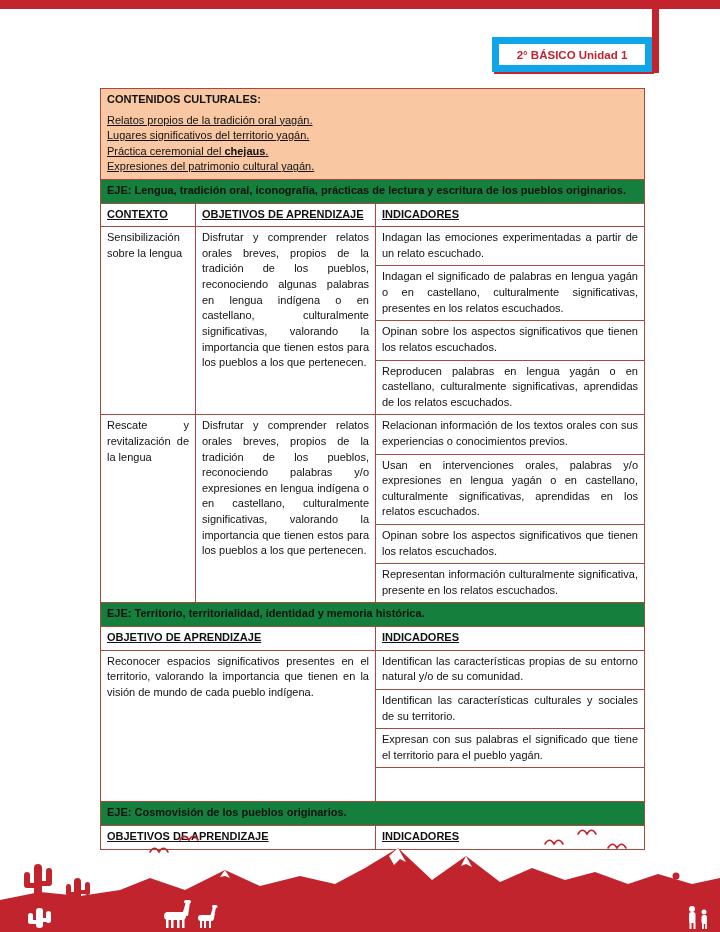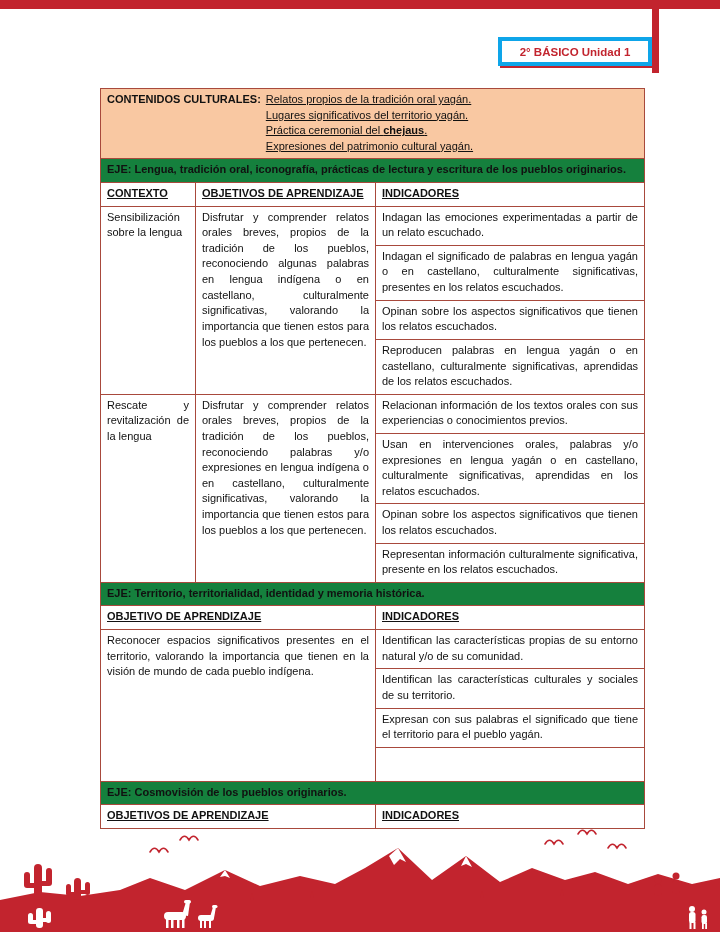--- a/index.html
+++ b/index.html
@@ -4,39 +4,39 @@
 <style>
   html,body { margin:0; padding:0; background:#ffffff; }
   .page {
     position:relative; width:720px; height:932px; background:#ffffff;
     overflow:hidden; font-family:"Liberation Sans", sans-serif; color:#111;
   }
   .top-bar { position:absolute; top:0; left:0; width:720px; height:9px; background:#c2242e; }
   .ribbon-line { position:absolute; top:8px; right:61px; width:7px; height:65px; background:#c2242e; }
   .badge {
     position:absolute; top:37px; right:68px; width:146px; height:21px;
-    background:#ffffff; border:4px solid #0ea5e9; box-shadow:2px 2px 0 #c2242e;
+    background:#ffffff; border:7px solid #0ea5e9; box-shadow:2px 2px 0 #c2242e;
     display:flex; align-items:center; justify-content:center;
   }
   .badge span { color:#c2242e; font-weight:bold; font-size:11.5px; white-space:nowrap; }
 
   table.main {
     position:absolute; left:100px; top:88px; width:545px;
     border-collapse:collapse; table-layout:fixed;
   }
   td {
     border:1px solid #a8493c; padding:3px 6px 4px 6px; vertical-align:top;
     font-size:11px; line-height:1.42; color:#111; word-wrap:break-word;
   }
   .peach { background:#f9c8a2; }
   .b { font-weight:bold; }
   .eje { background:#15803d; font-weight:bold; }
   .hdr { font-weight:bold;text-decoration:underline; }
   .just { text-align:justify; }
-  .cont-wrap { display:flex; gap:5px; }
+  .cont-wrap { display:flex; gap:5px;flex-direction:column; }
   .cont-lines > div { white-space:nowrap;text-decoration:underline; }
   .spacer-cell { height:26px; }
 
   .footer-art { position:absolute; left:0; bottom:0; width:720px; height:110px; }
 </style>
 </head>
 <body>
 
 <div class="page">
 

